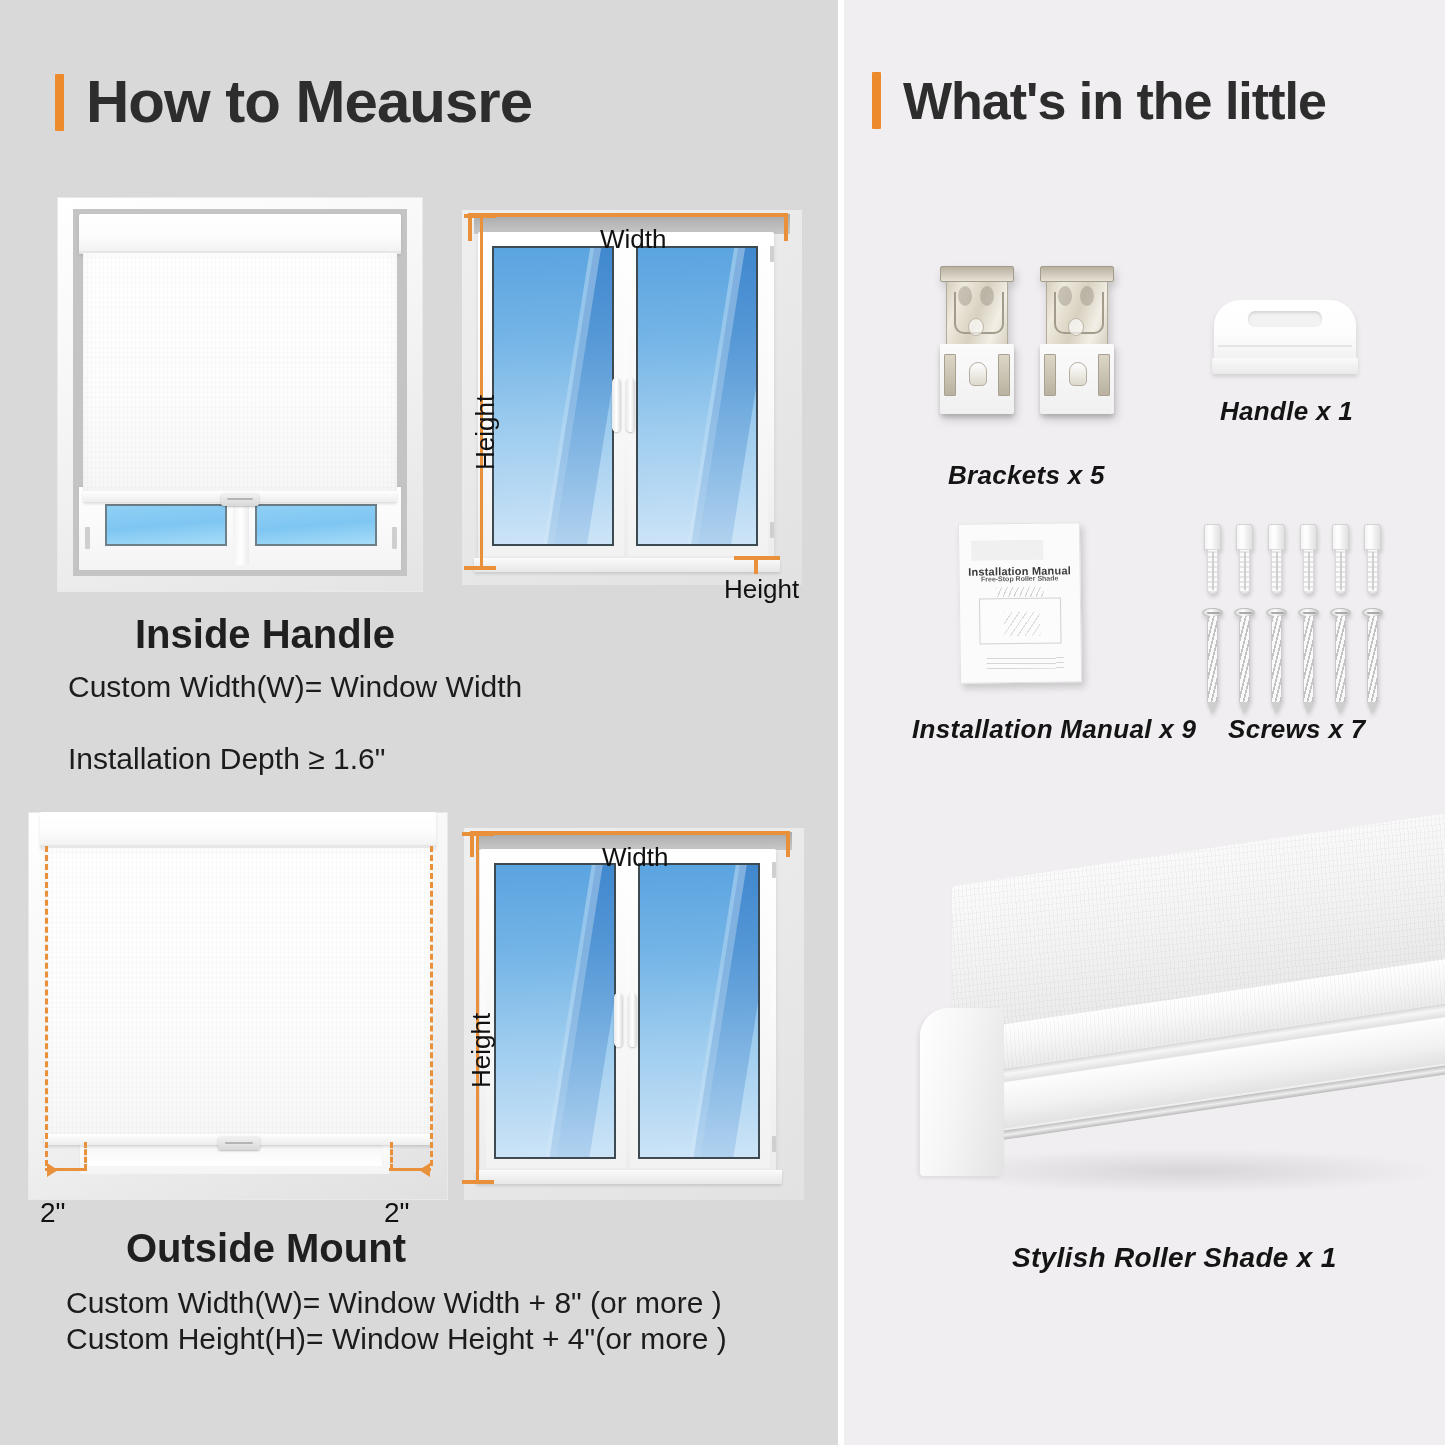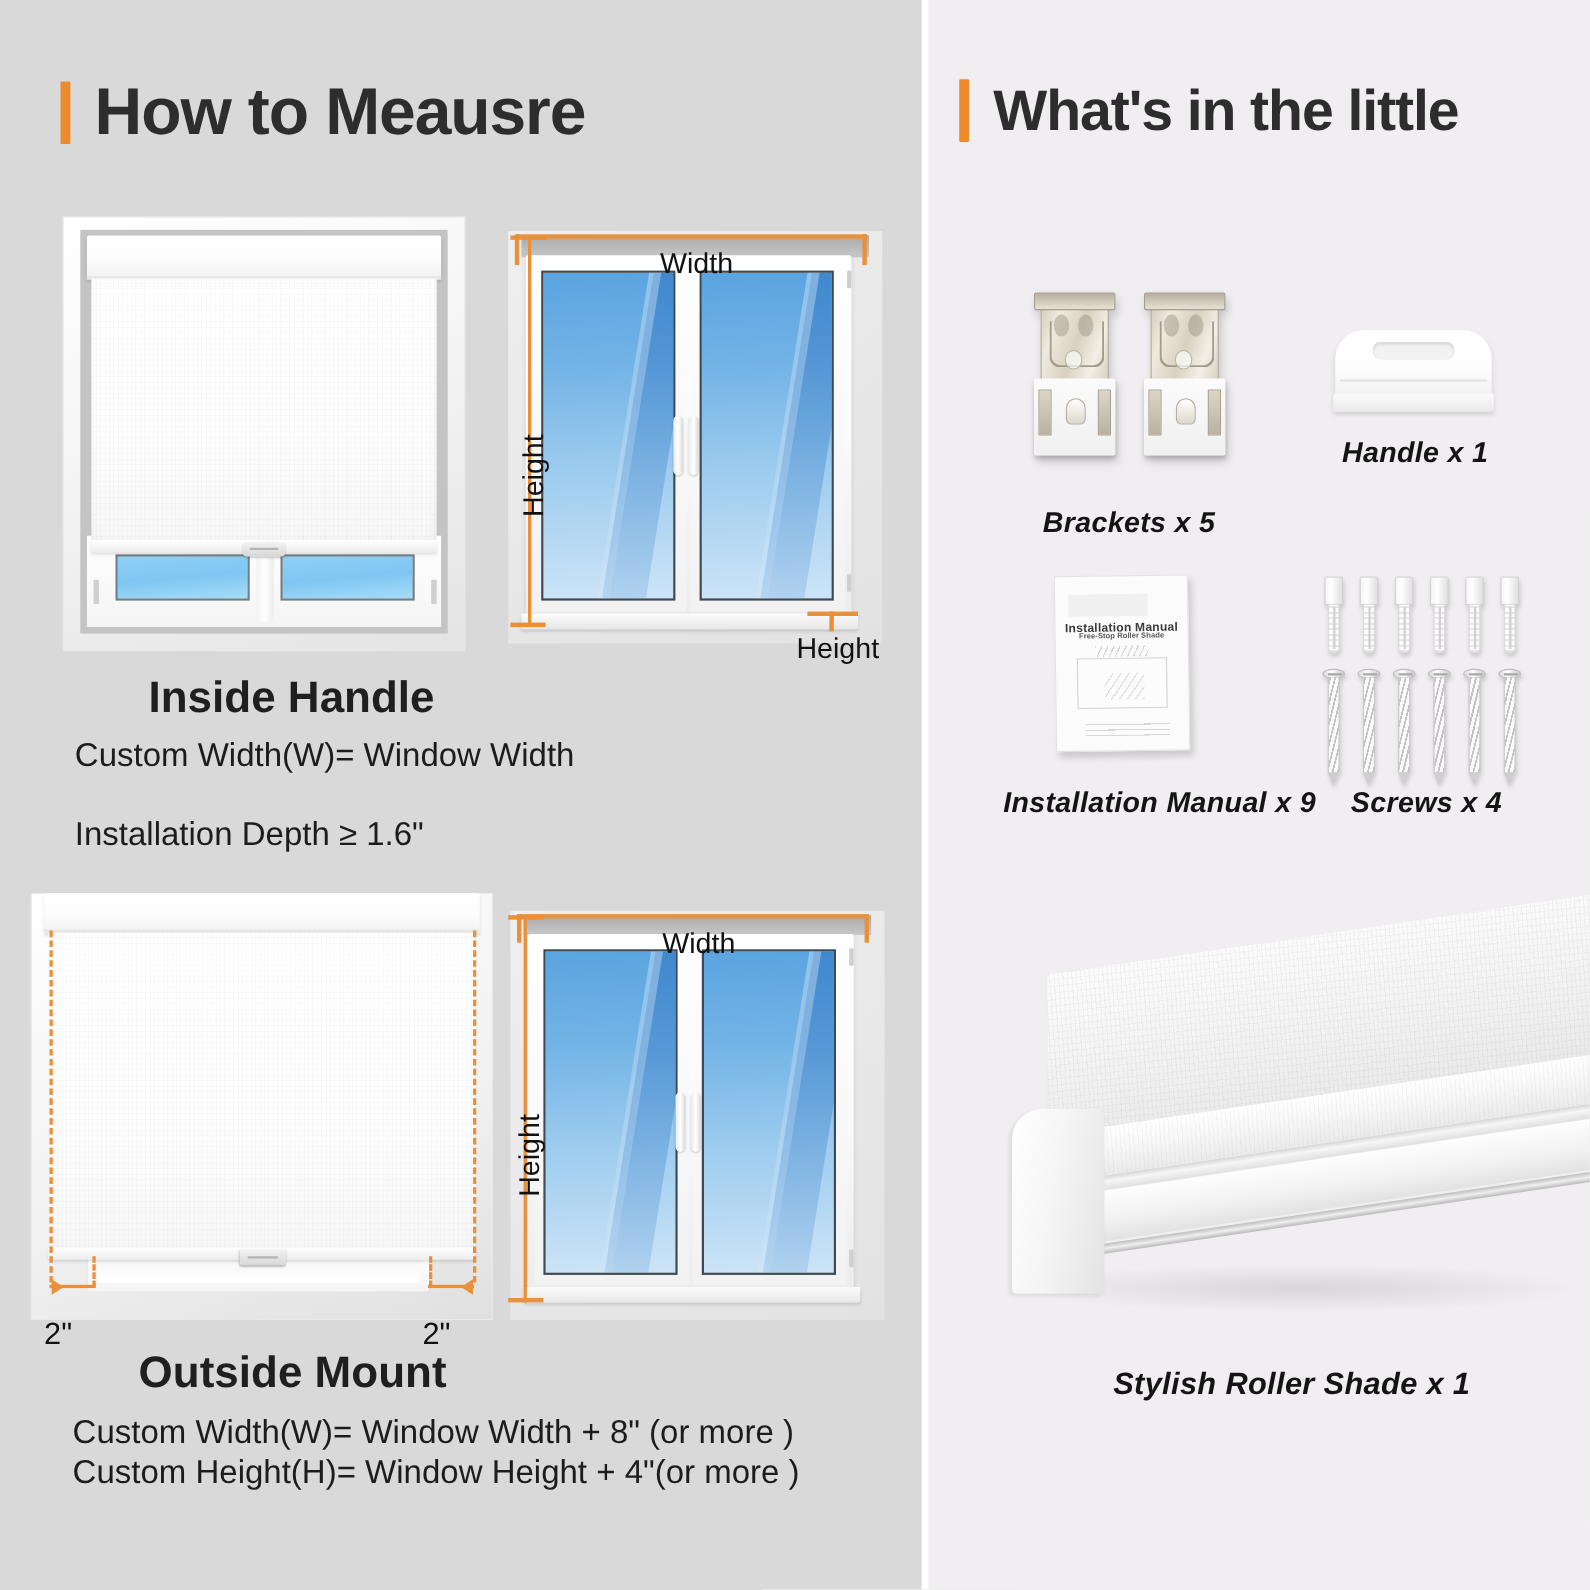--- a/index.html
+++ b/index.html
@@ -592,21 +592,21 @@
           <div class="sc-head"></div>
           <div class="sc-shank"></div>
           <div class="sc-tip"></div>
         </div>
       <div class="screw" style="left:162px;top:84px;width:22px;height:106px;">
           <div class="sc-head"></div>
           <div class="sc-shank"></div>
           <div class="sc-tip"></div>
         </div>
     </div>
-    <div class="pkg-label" style="left:384px;top:714px;">Screws  x 4</div>
+    <div class="pkg-label" style="left:384px;top:714px;">Screws  x 7</div>
 
     <div class="roller-wrap" style="left:60px;top:880px;width:560px;height:330px;">
       <div class="r-shadow" style="left:20px;top:268px;width:520px;height:46px;"></div>
       <div class="r-top" style="left:48px;top:6px;width:520px;height:150px;transform:skewY(-8.4deg);transform-origin:left top;border-radius:4px;"></div>
       <div class="r-front" style="left:48px;top:152px;width:520px;height:44px;transform:skewY(-8.4deg);transform-origin:left top;"></div>
       <div class="r-groove" style="left:52px;top:196px;width:516px;height:13px;transform:skewY(-8.4deg);transform-origin:left top;"></div>
       <div class="r-lower" style="left:56px;top:209px;width:512px;height:46px;transform:skewY(-8.4deg);transform-origin:left top;"></div>
       <div class="r-metal" style="left:64px;top:256px;width:504px;height:9px;transform:skewY(-8.4deg);transform-origin:left top;"></div>
       <div class="r-endcap" style="left:16px;top:128px;width:84px;height:168px;"></div>
     </div>

